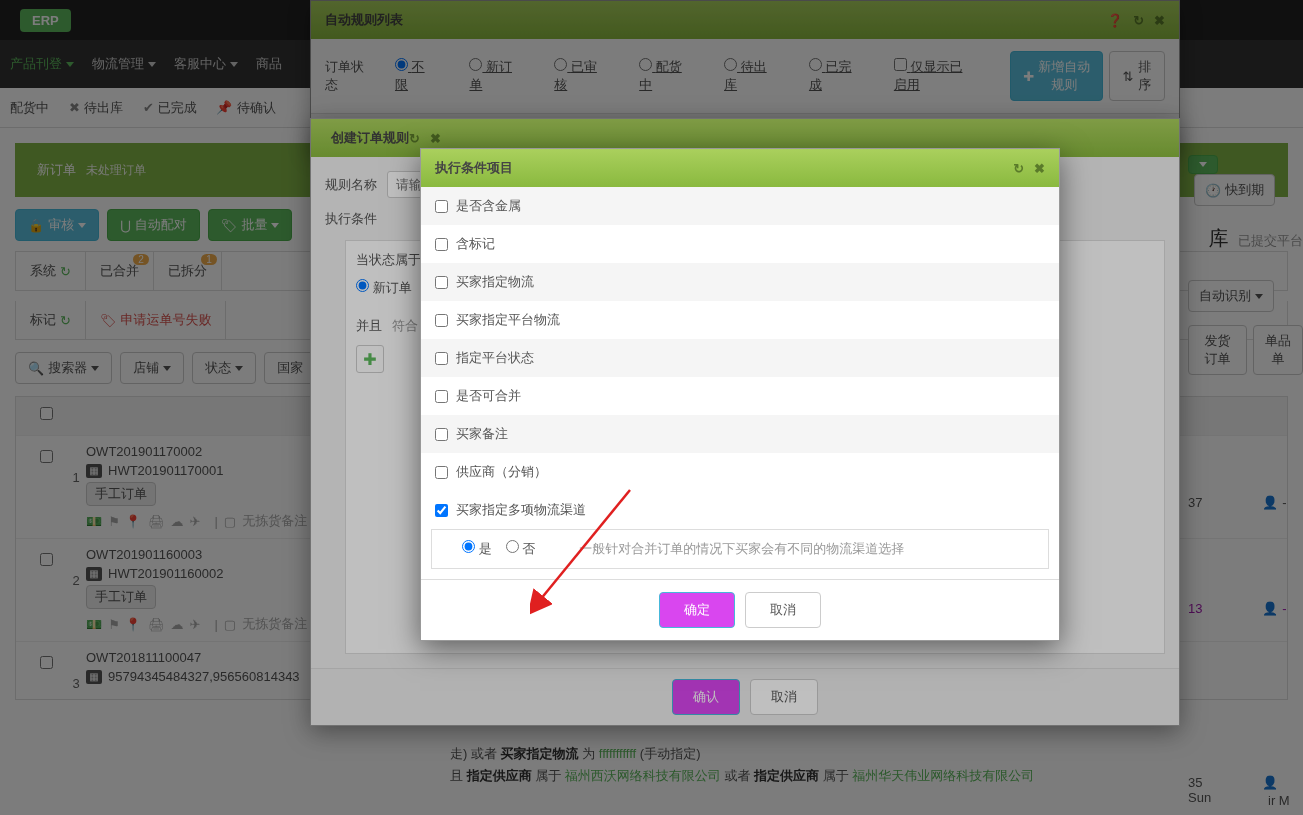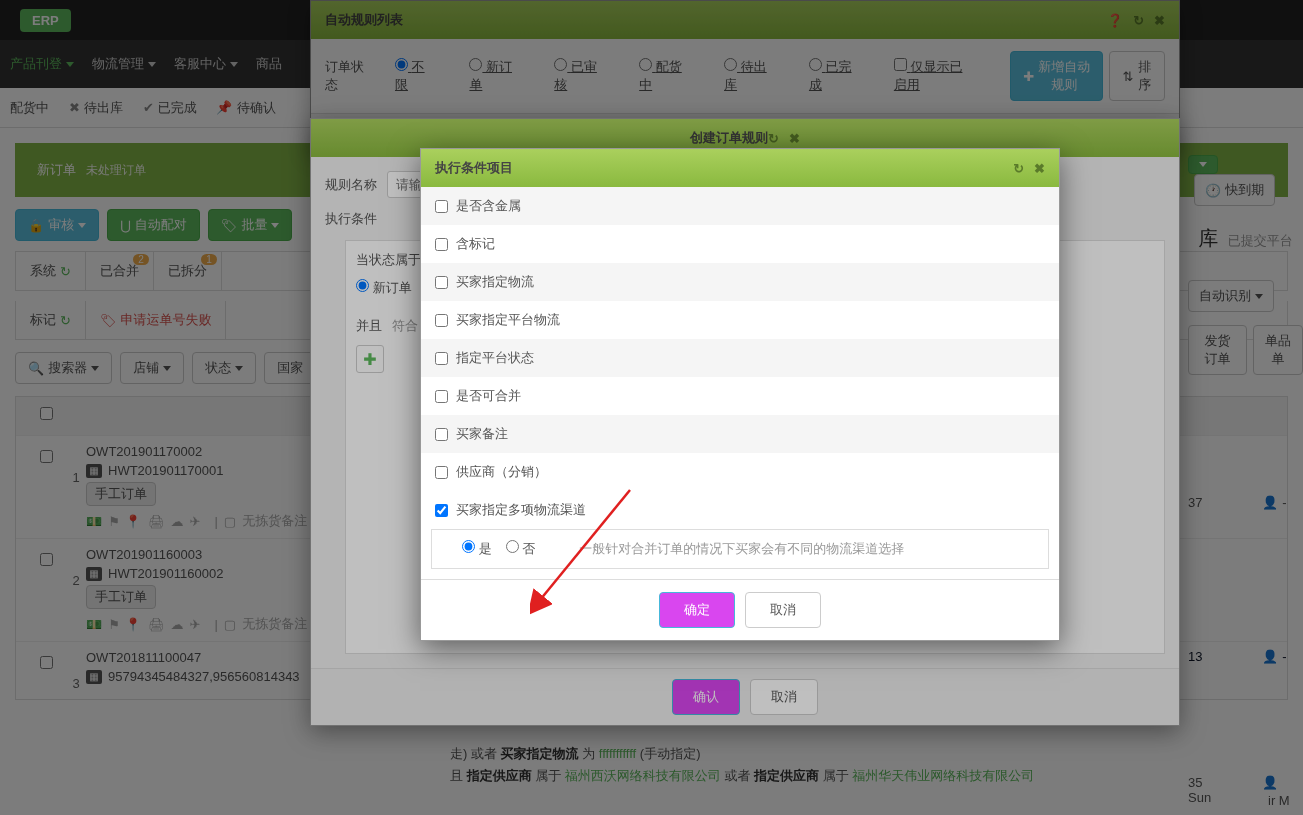--- a/index.html
+++ b/index.html
@@ -63,21 +63,21 @@
 .modal-back .mbody .rule-row { display: flex; align-items: center; gap: 28px; }
 .modal-back .mbody .right-btns { margin-left: auto; display: flex; gap: 6px; }
 .modal-back .rule-header { background: #f5f5f5; padding: 10px 14px; display: flex; color: #555; font-weight: bold; }
 .modal-back .rule-header > div:nth-child(1) { width: 120px; }
 .modal-back .rule-header > div:nth-child(2) { flex: 1; }
 .modal-back .rule-header > div:nth-child(3) { width: 100px; }
 .modal-back .rule-header > div:nth-child(4) { width: 60px; font-family: Liberation Mono, monospace; }
 
 
 .modal-mid { position: absolute; top: 118px; left: 310px; width: 870px; background: #f0f0f0; border: 1px solid #999; box-shadow: 0 6px 24px rgba(0,0,0,0.4); }
-.modal-mid .mhdr { background: linear-gradient(#aad05d, #8ab93f); color: #444; padding: 10px 14px; display: flex; justify-content: center; align-items: center; font-size: 15px; font-weight: bold; }
+.modal-mid .mhdr { background: linear-gradient(#aad05d, #8ab93f); color: #444; padding: 10px 20px; display: flex; justify-content: flex-start; align-items: center; font-size: 15px; font-weight: bold; }
 .modal-mid .mhdr .icons { display: flex; gap: 10px; color: #5a7a2a; font-size: 18px; }
 .modal-mid .mbody { padding: 14px; }
 .modal-mid .form-row { display: flex; align-items: center; gap: 10px; margin-bottom: 12px; color: #555; }
 .modal-mid input[type="text"] { padding: 5px 8px; border: 1px solid #ccc; border-radius: 3px; }
 .cond-box { background: #fff; border: 1px solid #ddd; margin-left: 20px; padding: 10px; }
 .cond-box .row1 { display: flex; align-items: center; gap: 10px; color: #555; margin-bottom: 10px; }
 .add-btn { width: 28px; height: 28px; border: 1px solid #ccc; background: #fff; color: #5cb85c; font-size: 16px; display: flex; align-items: center; justify-content: center; border-radius: 3px; cursor: pointer; }
 .modal-mid .mfooter { padding: 10px; text-align: center; display: flex; justify-content: center; gap: 10px; background: #eee; border-top: 1px solid #ddd; }
 .modal-mid .mfooter .btn { padding: 8px 20px; }
 
@@ -292,40 +292,40 @@
 
 <div class="right-peek" style="top:155px">
   <button class="peek-btn" style="background:#5cb85c;color:#fff;border-color:#4cae4c">
       <span class="caret"></span>
     </button>
   <button class="peek-btn" style="margin-left:6px">
       <span>🕐</span>
       <span>快到期</span>
     </button>
 </div>
-<div class="right-peek" style="top:225px;text-align:center">
+<div class="right-peek" style="top:225px;text-align:right">
   <span style="font-size:20px;color:#333">库</span>
   <span style="color:#999;margin-left:6px">已提交平台</span>
 </div>
 <div class="right-peek" style="top:280px">
   <button class="peek-btn">
       <span>自动识别</span>
       <span class="caret"></span>
     </button>
 </div>
 <div class="right-peek" style="top:325px;display:flex;gap:6px">
   <button class="peek-btn">
       <span>发货订单</span>
     </button>
   <button class="peek-btn">
       <span>单品单</span>
     </button>
 </div>
 <div class="right-peek" style="top:495px;color:#555"><span>37</span><span style="margin-left:60px">👤 -</span></div>
-<div class="right-peek" style="top:649px;color:#0f172a"><span>13</span><span style="margin-left:60px">👤 -</span></div>
+<div class="right-peek" style="top:601px;color:#a21caf"><span>13</span><span style="margin-left:60px">👤 -</span></div>
 <div class="right-peek" style="top:775px;color:#555"><span>35</span><span style="margin-left:60px">👤</span> <span>Sun</span></div>
 <div class="right-peek" style="top:793px;color:#555;padding-left:80px"><span>ir M</span></div>
 
 <div class="rule-fragment">
   <span>走) 或者 </span><b>买家指定物流</b><span> 为 </span><a>fffffffffff</a><span> (手动指定)</span><br>
   <span>且 </span><b>指定供应商</b><span> 属于 </span><a>福州西沃网络科技有限公司</a><span> 或者 </span><b>指定供应商</b><span> 属于 </span><a>福州华天伟业网络科技有限公司</a>
 </div>
 
 <div class="modal-back">
   <div class="mhdr">

